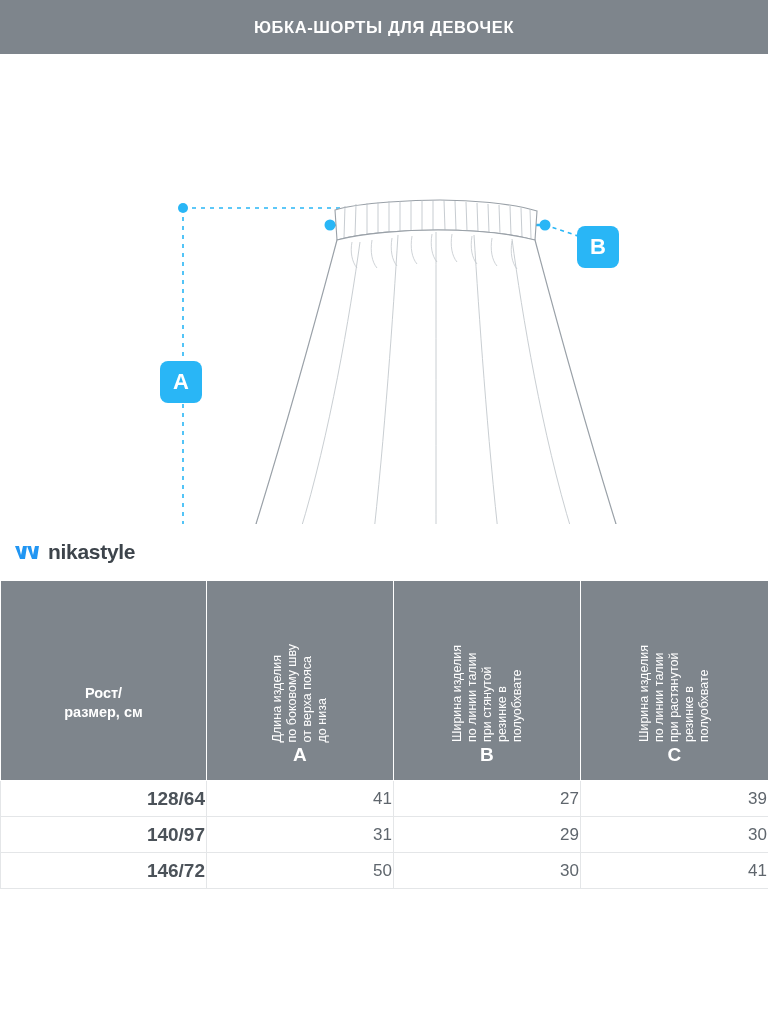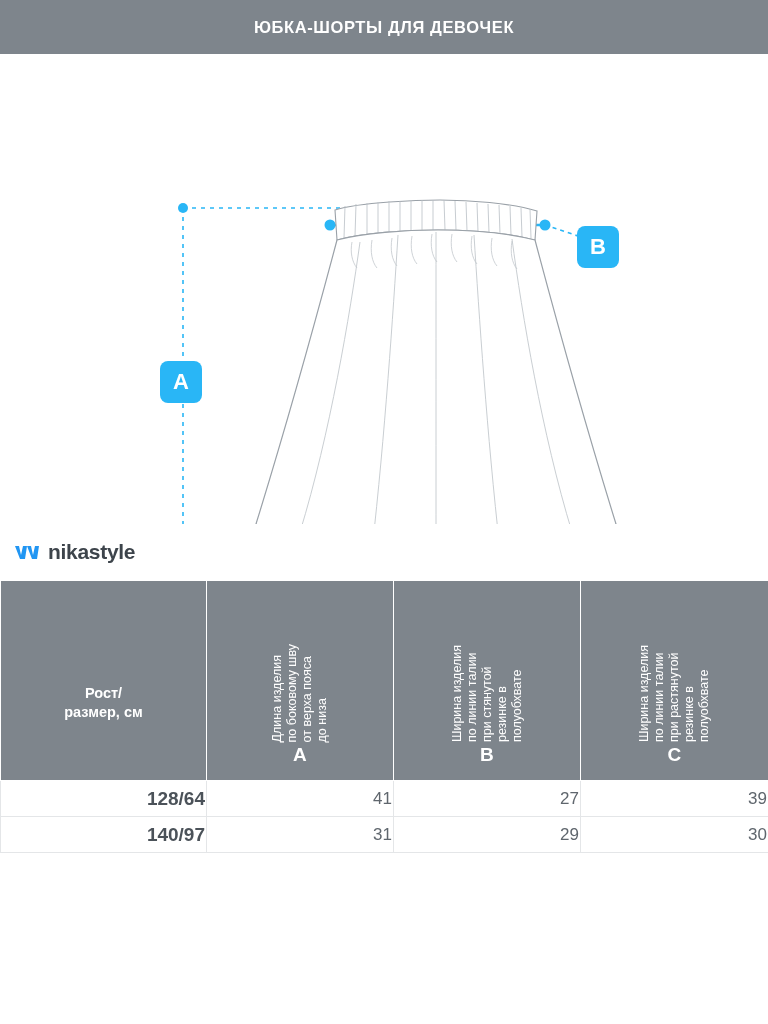--- a/index.html
+++ b/index.html
@@ -290,16 +290,22 @@
         <td>41</td>
         <td>27</td>
         <td>39</td>
       </tr>
       <tr>
         <td class="size-col">140/97</td>
         <td>31</td>
         <td>29</td>
         <td>30</td>
       </tr>
+      <tr>
+        <td class="size-col">146/72</td>
+        <td>50</td>
+        <td>30</td>
+        <td>41</td>
+      </tr>
     </tbody>
   </table>
 
 </div>
 
 </body></html>

